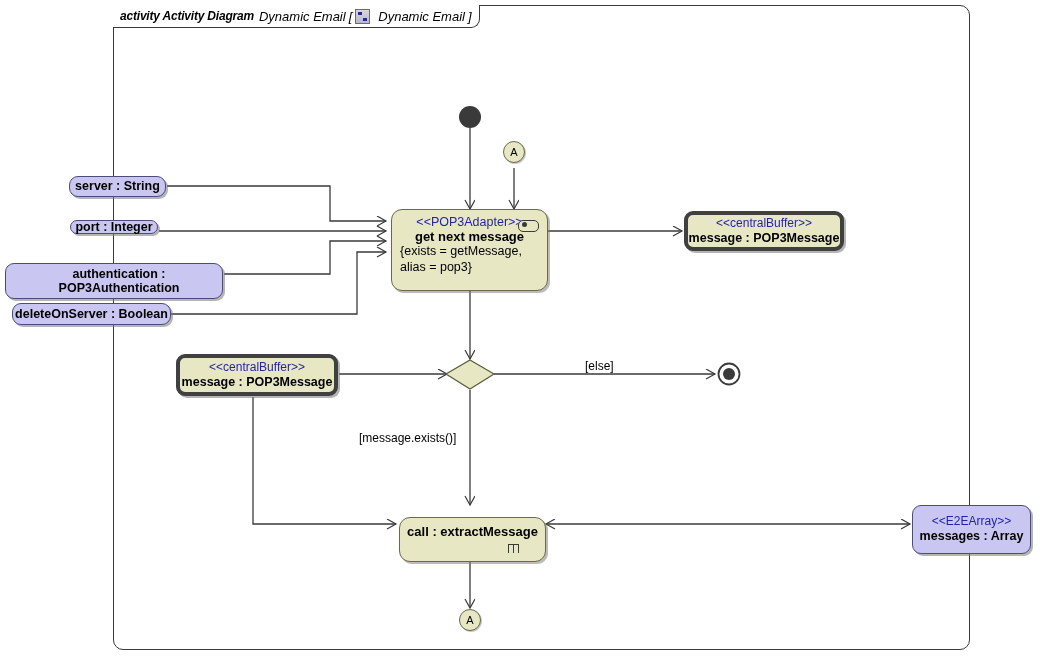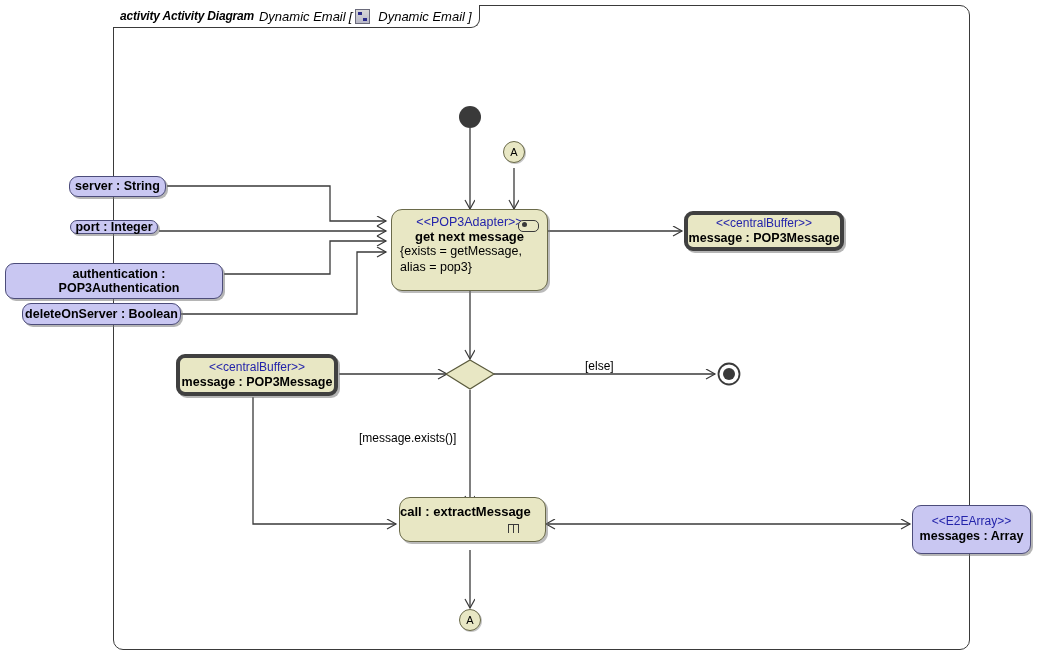--- a/index.html
+++ b/index.html
@@ -237,21 +237,21 @@
 </div>
 
 <div class="node pin-box" style="left:70px; top:220px; width:88px; height:14px;">
   <span>port : Integer</span>
 </div>
 
 <div class="node pin-box" style="left:5px; top:263px; width:218px; height:36px;padding-left:10px;">
   <span>authentication : POP3Authentication</span>
 </div>
 
-<div class="node pin-box" style="left:22px; top:303px; width:159px; height:22px;">
+<div class="node pin-box" style="left:12px; top:303px; width:159px; height:22px;">
   <span>deleteOnServer : Boolean</span>
 </div>
 
 <div class="node action-box" style="left:391px; top:209px; width:157px; height:82px; padding:5px 8px 0 8px;">
   <div class="act-stereo">&lt;&lt;POP3Adapter&gt;&gt;</div>
   <div class="act-name">get next message</div>
   <div class="act-props">{exists = getMessage,</div>
   <div class="act-props">alias = pop3}</div>
 
   <div style="position:absolute; right:8px; top:10px; width:19px; height:10px;
@@ -264,22 +264,22 @@
 <div class="node buffer-box" style="left:684px; top:211px; width:160px; height:40px;">
   <div class="stereo">&lt;&lt;centralBuffer&gt;&gt;</div>
   <div class="nodename">message : POP3Message</div>
 </div>
 
 <div class="node buffer-box" style="left:176px; top:354px; width:162px; height:42px;">
   <div class="stereo">&lt;&lt;centralBuffer&gt;&gt;</div>
   <div class="nodename">message : POP3Message</div>
 </div>
 
-<div class="node action-box" style="left:399px; top:497px; width:147px; height:45px; display:flex;
-            flex-direction:column; align-items:flex-start; justify-content:flex-start; padding-top:6px;">
+<div class="node action-box" style="left:399px; top:517px; width:147px; height:45px; display:flex;
+            flex-direction:column; align-items:center; justify-content:flex-start; padding-top:6px;">
   <div class="act-name">call : extractMessage</div>
 
   <div style="position:absolute; right:26px; bottom:8px; width:11px; height:9px;">
     <div style="position:absolute; left:0; top:0; width:11px; height:1.4px; background:#3a3a3a;"></div>
     <div style="position:absolute; left:0; top:0; width:1.4px; height:9px; background:#3a3a3a;"></div>
     <div style="position:absolute; left:4.8px; top:0; width:1.4px; height:9px; background:#3a3a3a;"></div>
     <div style="position:absolute; left:9.6px; top:0; width:1.4px; height:9px; background:#3a3a3a;"></div>
   </div>
 </div>
 

